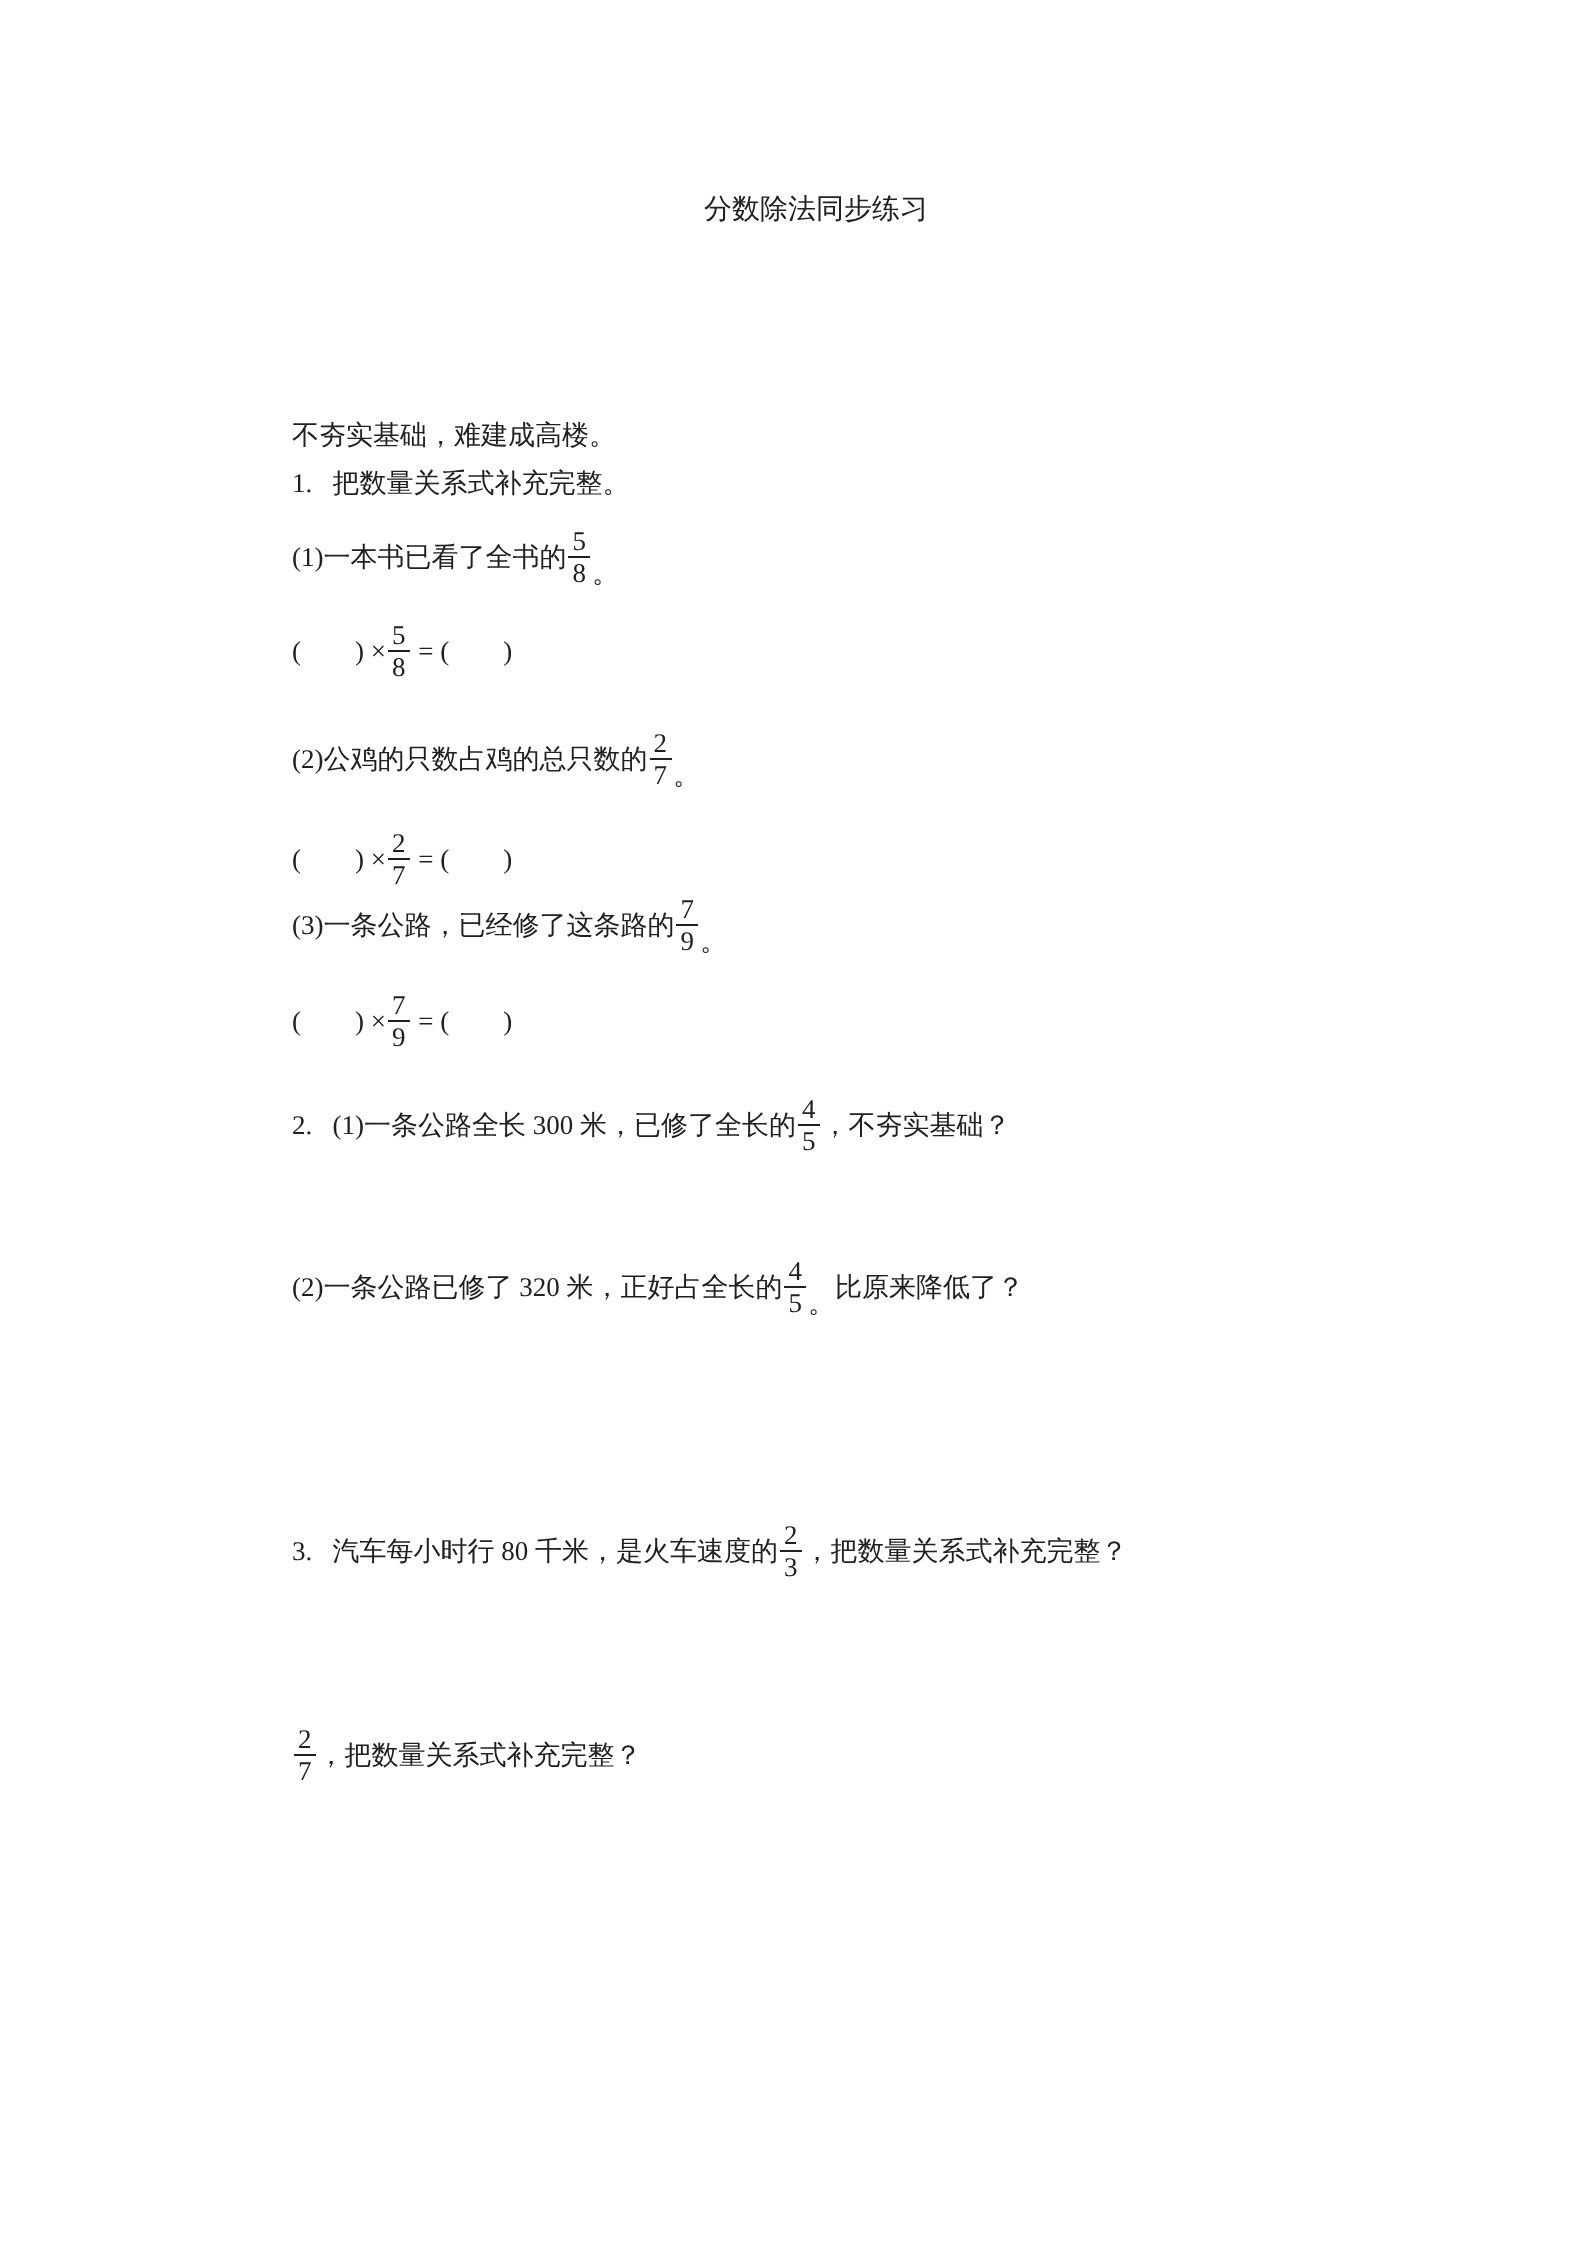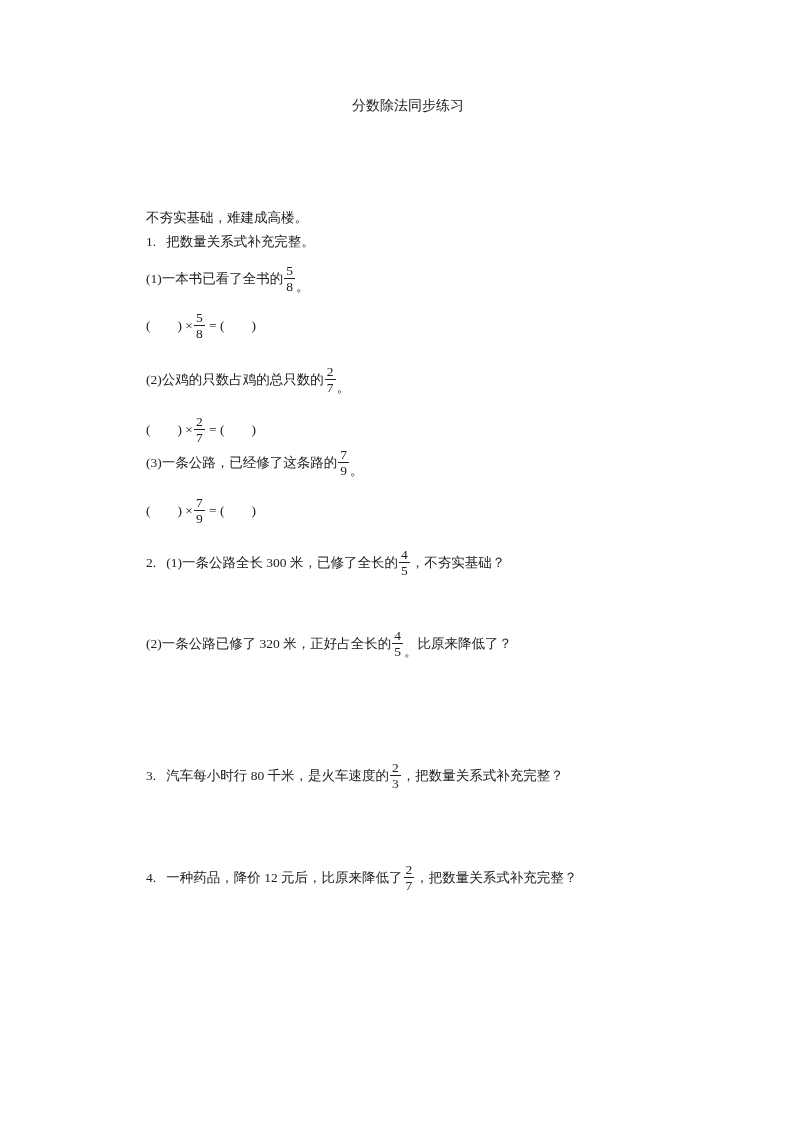--- a/index.html
+++ b/index.html
@@ -73,15 +73,15 @@
       <div class="line plain" style="margin-top: 4px;"><span>1.   把数量关系式补充完整。</span></div>
       <div class="line question" style="margin-top: 10px; align-items: center;"><span>(1)一本书已看了全书的</span><span class="frac"><span class="num">5</span><span class="den">8</span></span><span><span class="dot-low">。</span><span></span></span></div>
       <div class="line equation" style="margin-top: 14px;"><span>(        ) ×</span><span class="frac"><span class="num">5</span><span class="den">8</span></span><span> = (        )</span></div>
       <div class="line question" style="margin-top: 21px;"><span>(2)公鸡的只数占鸡的总只数的</span><span class="frac"><span class="num">2</span><span class="den">7</span></span><span><span class="dot-low">。</span><span></span></span></div>
       <div class="line equation" style="margin-top: 17px;"><span>(        ) ×</span><span class="frac"><span class="num">2</span><span class="den">7</span></span><span> = (        )</span></div>
       <div class="line question" style=""><span>(3)一条公路，已经修了这条路的</span><span class="frac"><span class="num">7</span><span class="den">9</span></span><span><span class="dot-low">。</span><span></span></span></div>
       <div class="line equation" style="margin-top: 15px;"><span>(        ) ×</span><span class="frac"><span class="num">7</span><span class="den">9</span></span><span> = (        )</span></div>
       <div class="line question" style="margin-top: 19px;"><span>2.   (1)一条公路全长 300 米，已修了全长的</span><span class="frac"><span class="num">4</span><span class="den">5</span></span><span>，不夯实基础？</span></div>
       <div class="line question" style="margin-top: 48px;"><span>(2)一条公路已修了 320 米，正好占全长的</span><span class="frac"><span class="num">4</span><span class="den">5</span></span><span><span class="dot-low">。</span><span>比原来降低了？</span></span></div>
       <div class="line question" style="margin-top: 99px;"><span>3.   汽车每小时行 80 千米，是火车速度的</span><span class="frac"><span class="num">2</span><span class="den">3</span></span><span>，把数量关系式补充完整？</span></div>
-      <div class="line question" style="margin-top: 69px;"><span>4.   一种药品，降价 12 元后，比原来降低了</span><span class="frac"><span class="num">2</span><span class="den">7</span></span><span>，把数量关系式补充完整？</span></div>
+      <div class="line question" style="margin-top: 69px;"><span class="frac"><span class="num">2</span><span class="den">7</span></span><span>，把数量关系式补充完整？</span></div>
     </div>
 </div>
 
 </body></html>

